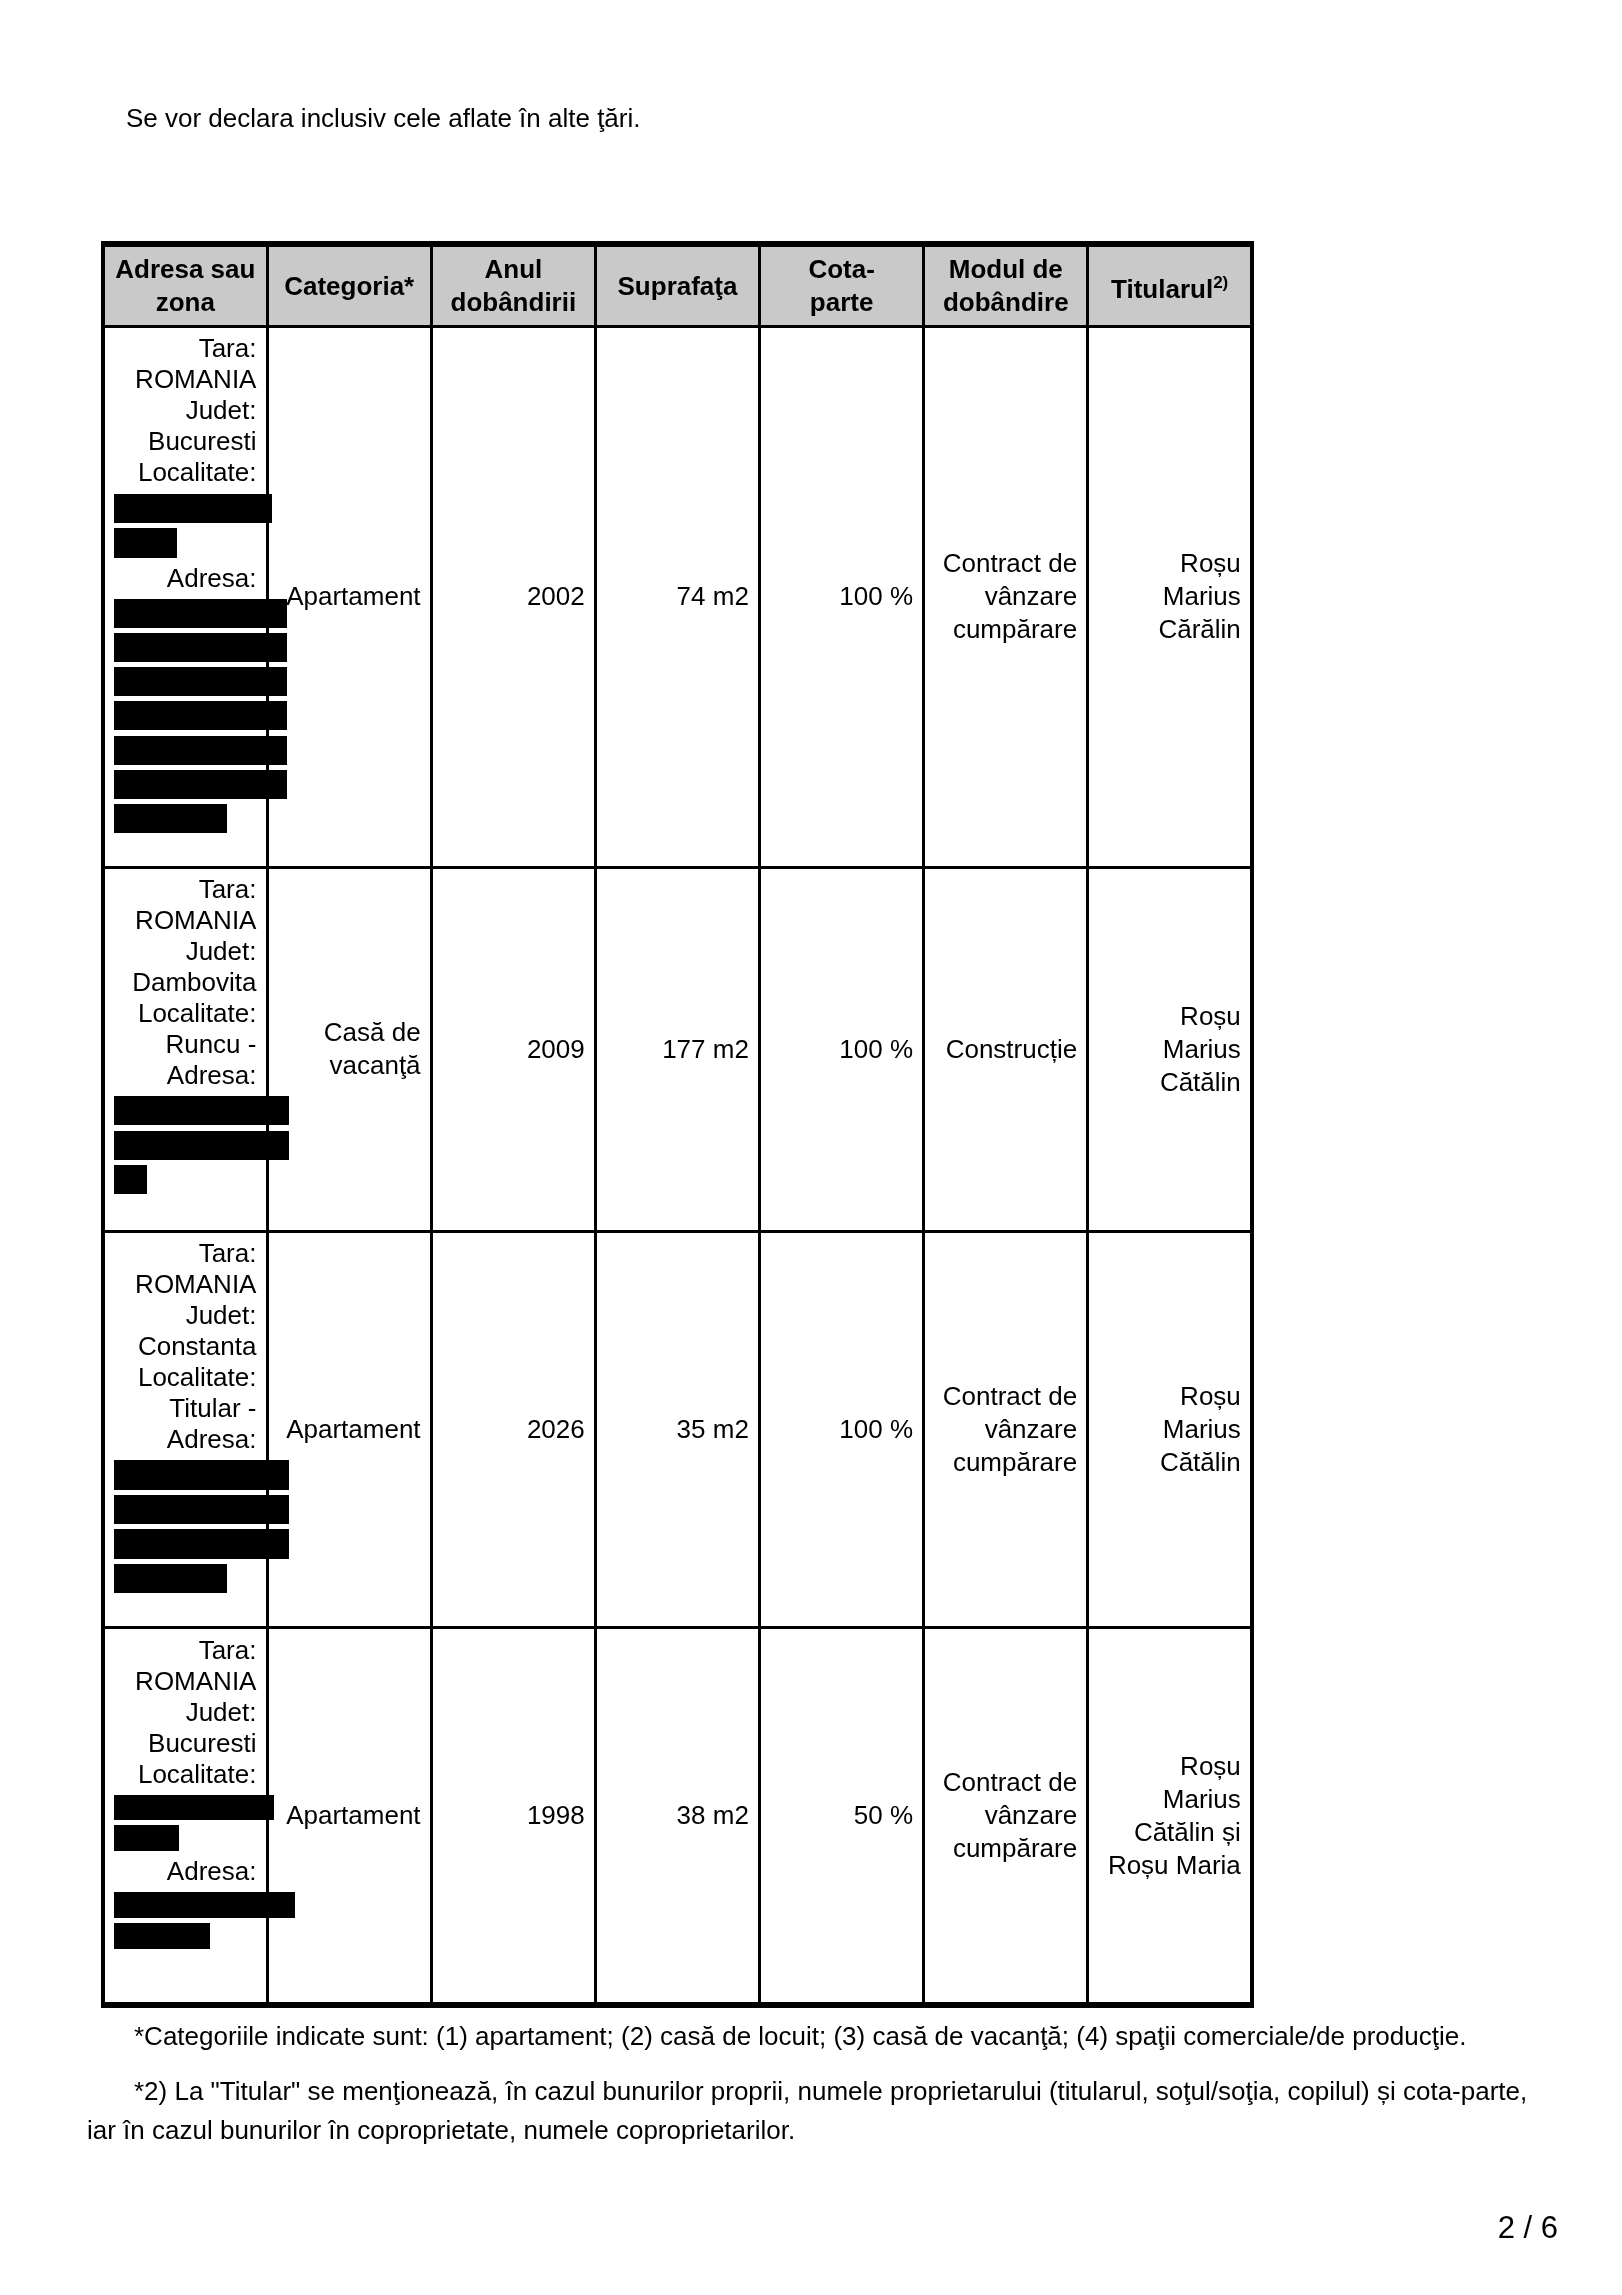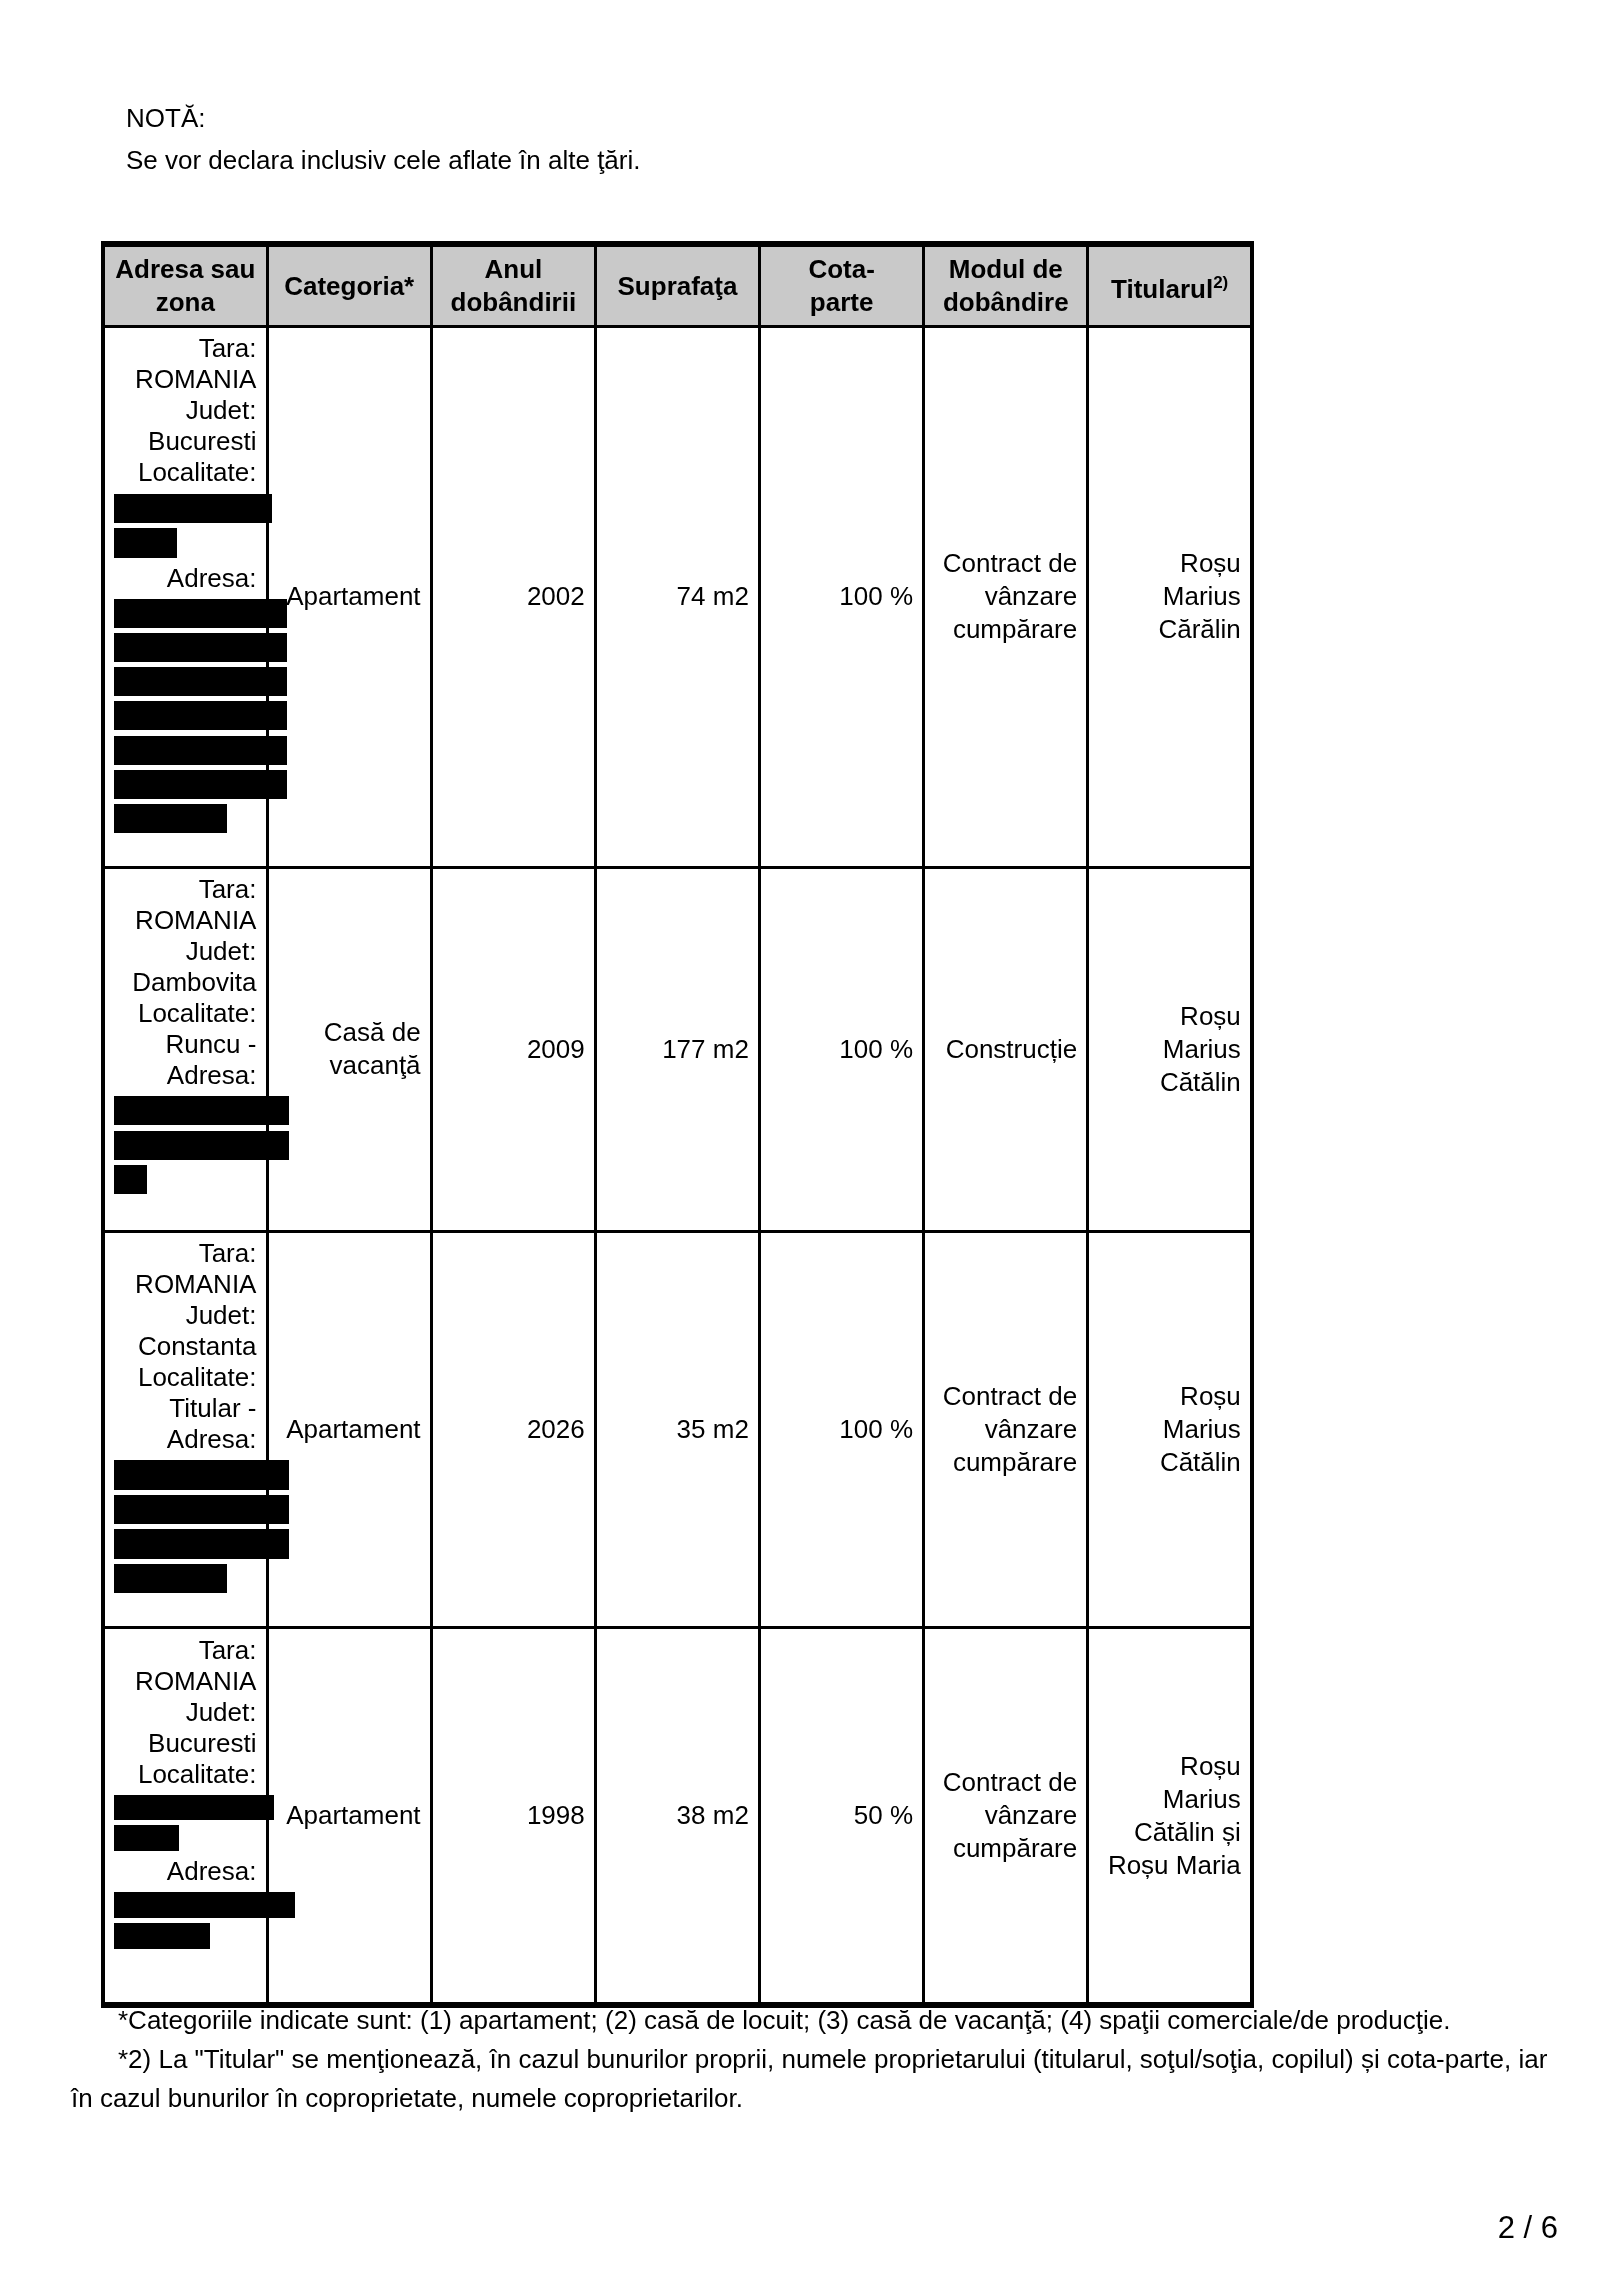--- a/index.html
+++ b/index.html
@@ -60,41 +60,40 @@
   tr.r3 td { height: 362px; }
   .addr .line { white-space: nowrap; }
   .addr .bar { background: #000; margin: 5.2px 0; }
   .footnotes {
     position: absolute;
     left: 71px;
     top: 2001px;
     width: 1498px;
   }
   .footnotes p {
-    margin: 0;
+    margin: 16px;
     font-size: 26px;
     line-height: 39px;
     text-indent: 47px;
   }
   .page-number {
     position: absolute;
     left: 1427px;
     top: 2210px;
     width: 131px;
     text-align: right;
     font-size: 31px;
   }
 </style>
 </head>
 <body>
 
 <div class="page">
 
   <div class="note">
-    <div>NOTĂ:</div>
     <div>Se vor declara inclusiv cele aflate în alte ţări.</div>
   </div>
 
   <table class="decl">
     <thead>
       <tr>
           <th>Adresa sau<br>zona</th>
           <th>Categoria*</th>
           <th>Anul<br>dobândirii</th>
           <th>Suprafaţa</th>

